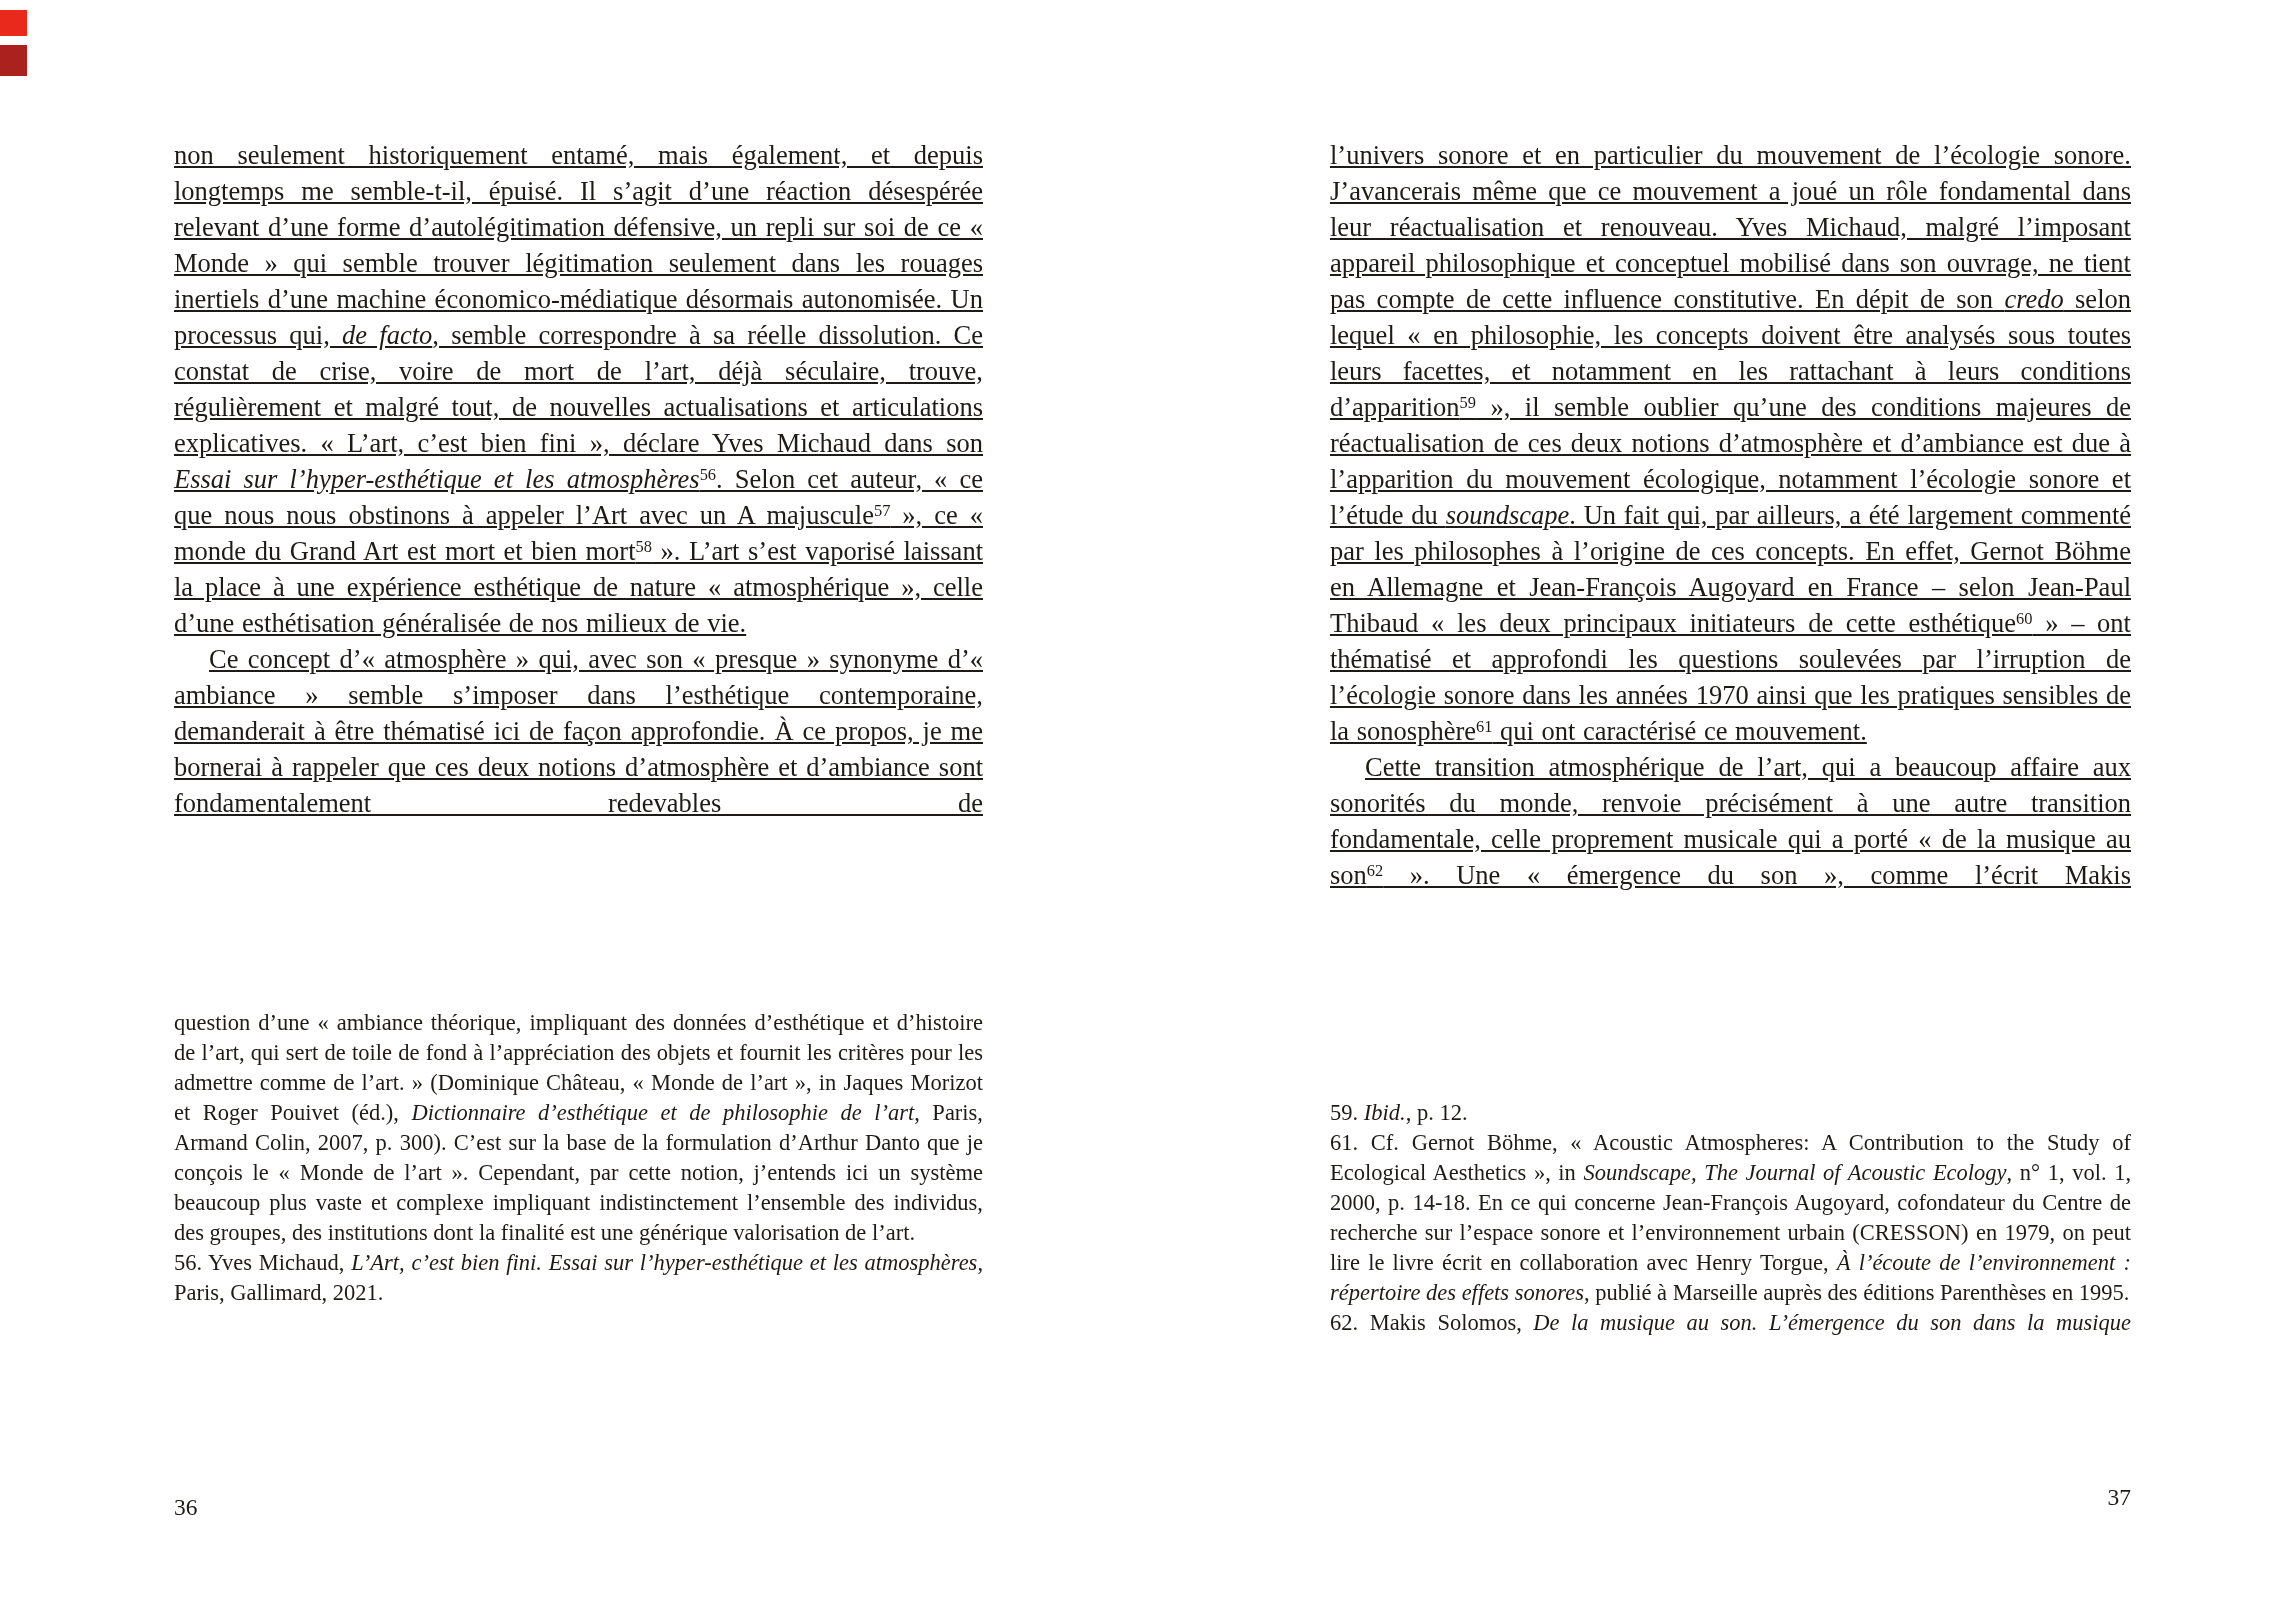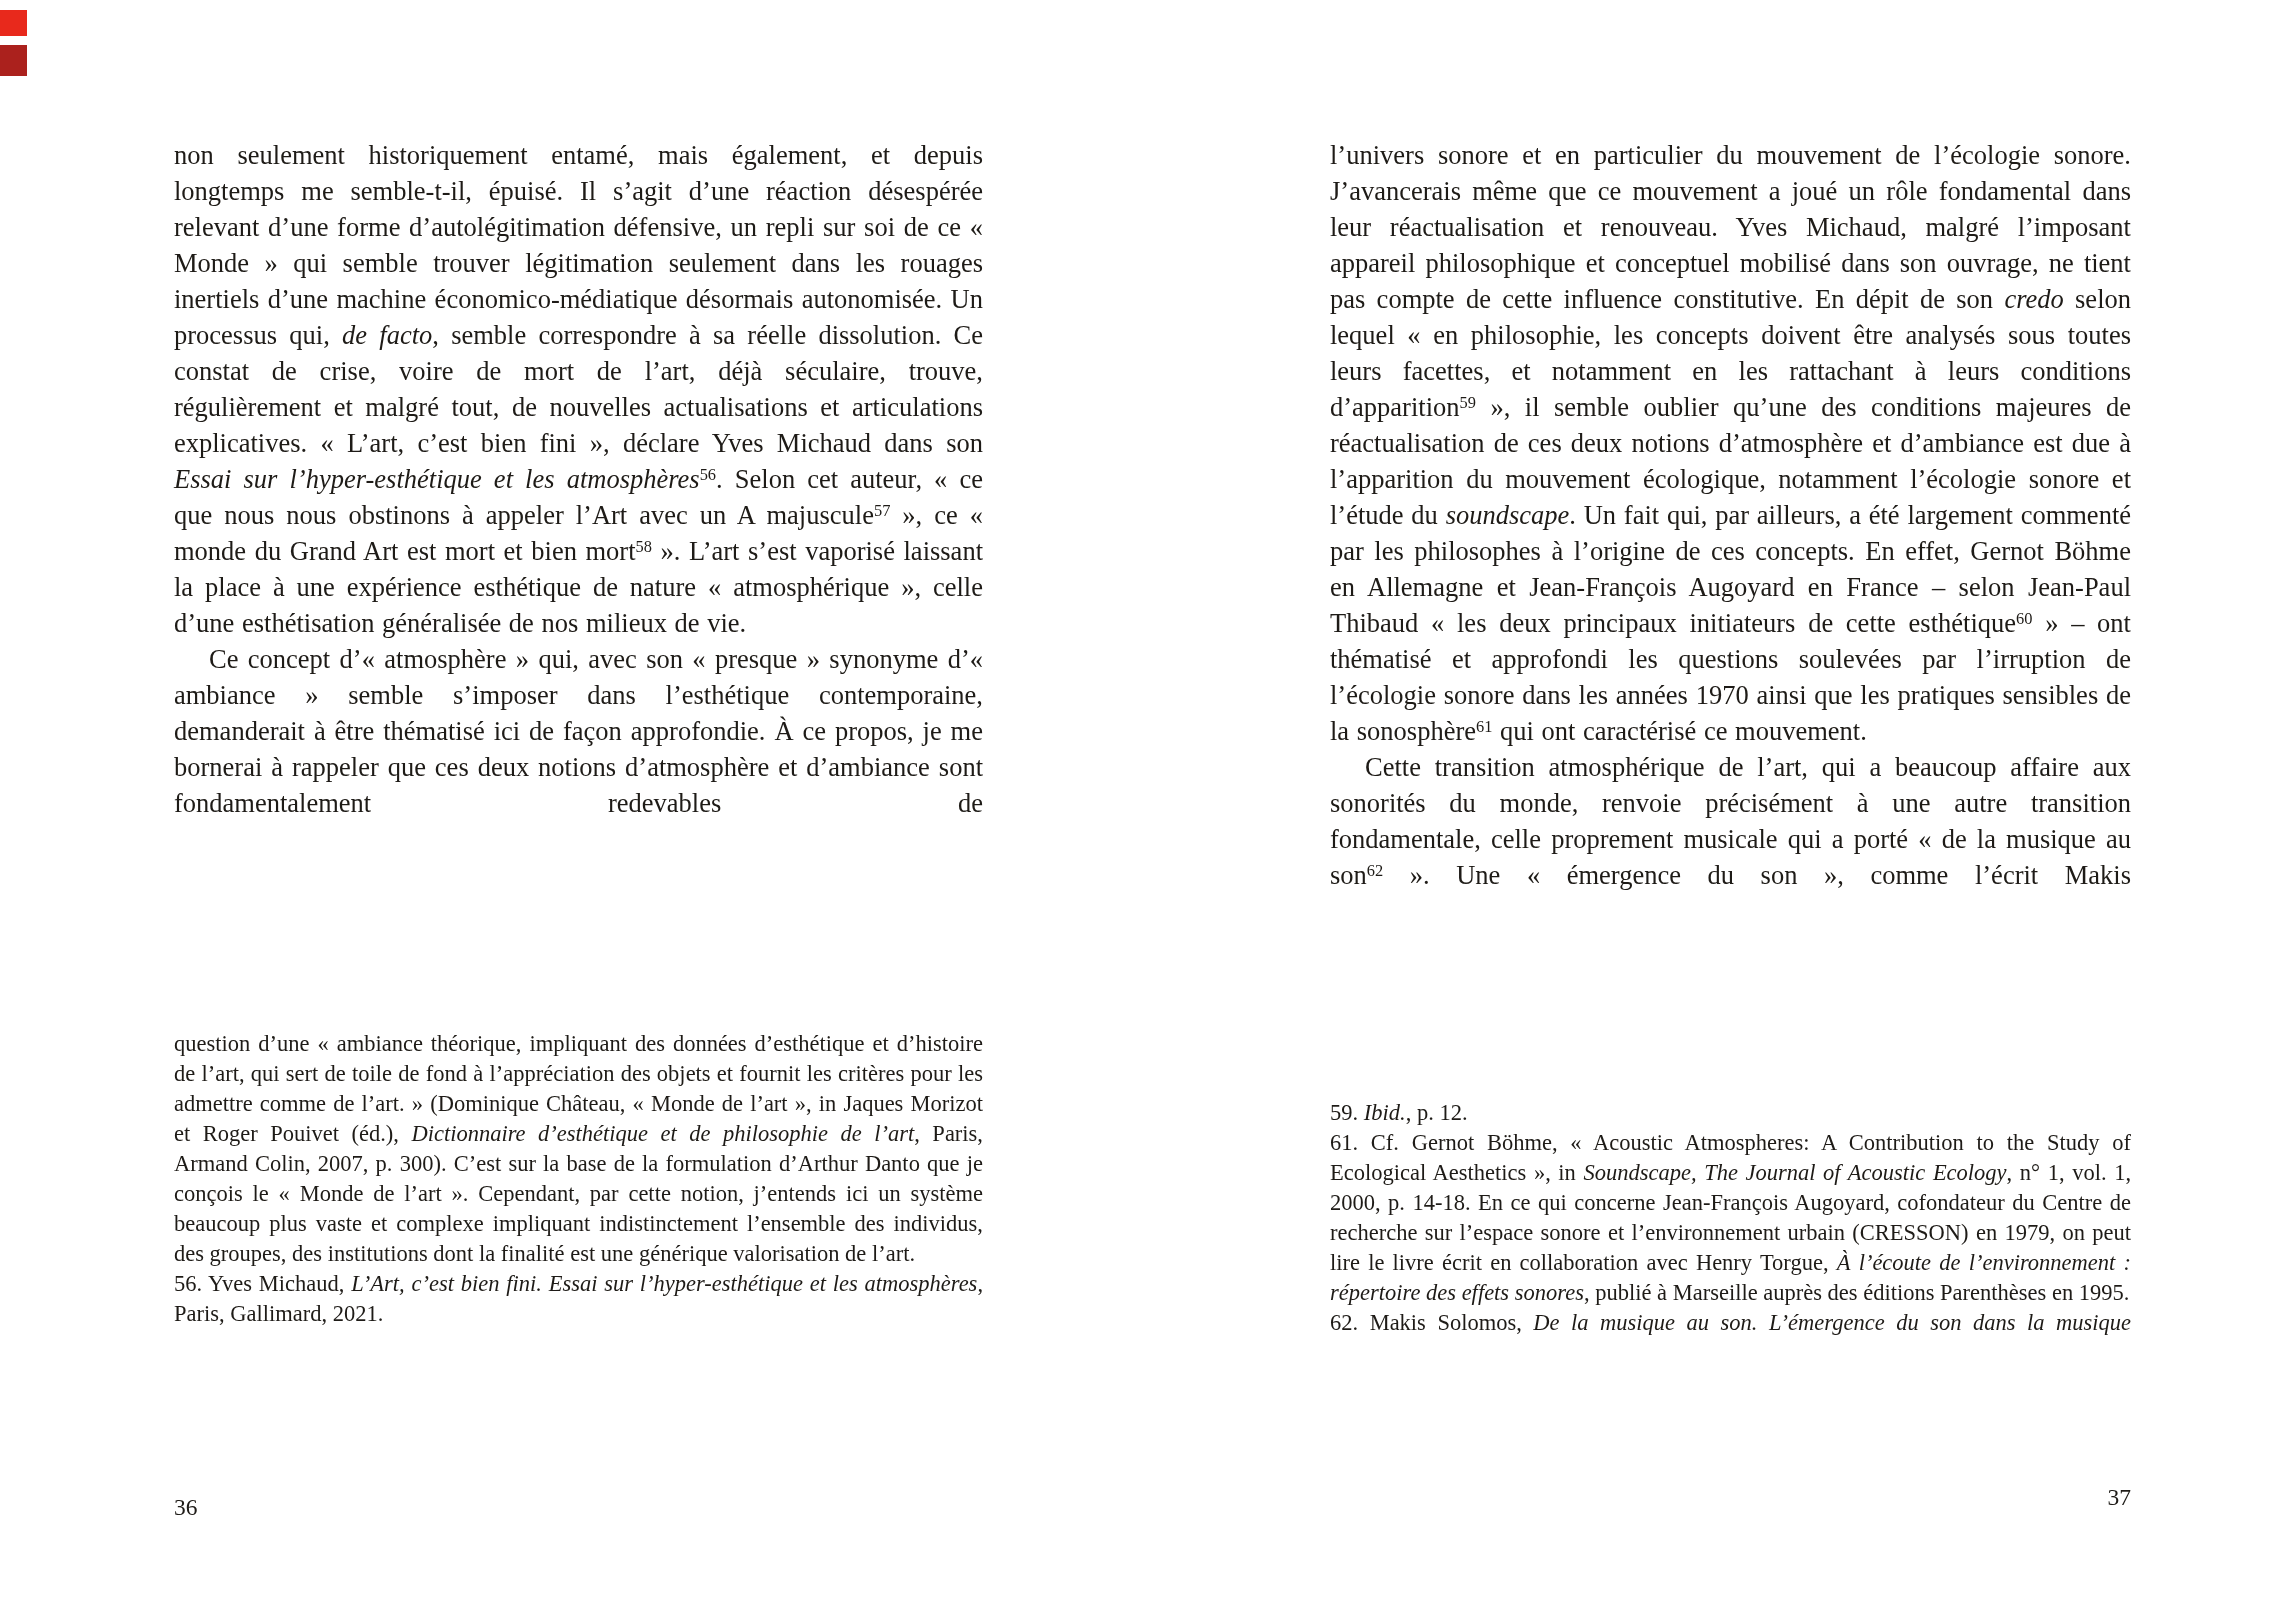--- a/index.html
+++ b/index.html
@@ -21,38 +21,38 @@
   .page { position: absolute; top: 0; height: 100%; }
   .page-left  { left: 174px;  width: 809px; }
   .page-right { left: 1330px; width: 801px; }
 
   .body-text {
     position: absolute; top: 137px; left: 0; right: 0;
     font-size: 26.5px; line-height: 36px;
     text-align: justify;
     word-spacing: 1px;
   }
-  .para { margin: 0; padding: 0; }
+  .para { margin: 0; padding: 0; text-decoration: underline; }
   .para.indent { text-indent: 35px; }
   .justify-last { text-align-last: justify; }
 
   sup {
     font-size: 0.62em;
     line-height: 0;
     position: relative; top: -0.5em;
     vertical-align: baseline;
   }
   i { font-style: italic; }
 
   .footnotes {
     position: absolute; left: 0; right: 0;
     font-size: 22.5px; line-height: 30px;
     text-align: justify;
   }
-  .page-left  .footnotes { top: 1029px; }
+  .page-left  .footnotes { top: 1008px; }
   .page-right .footnotes { top: 1098px; }
   .fn { margin: 0; padding: 0; }
 
   .page-number { position: absolute; font-size: 23.5px; }
   .page-left  .page-number { top: 1494px; left: 0; text-align: center; }
   .page-right .page-number { top: 1484px; right: 0; text-align: center; }
 </style>
 </head>
 <body>
 

